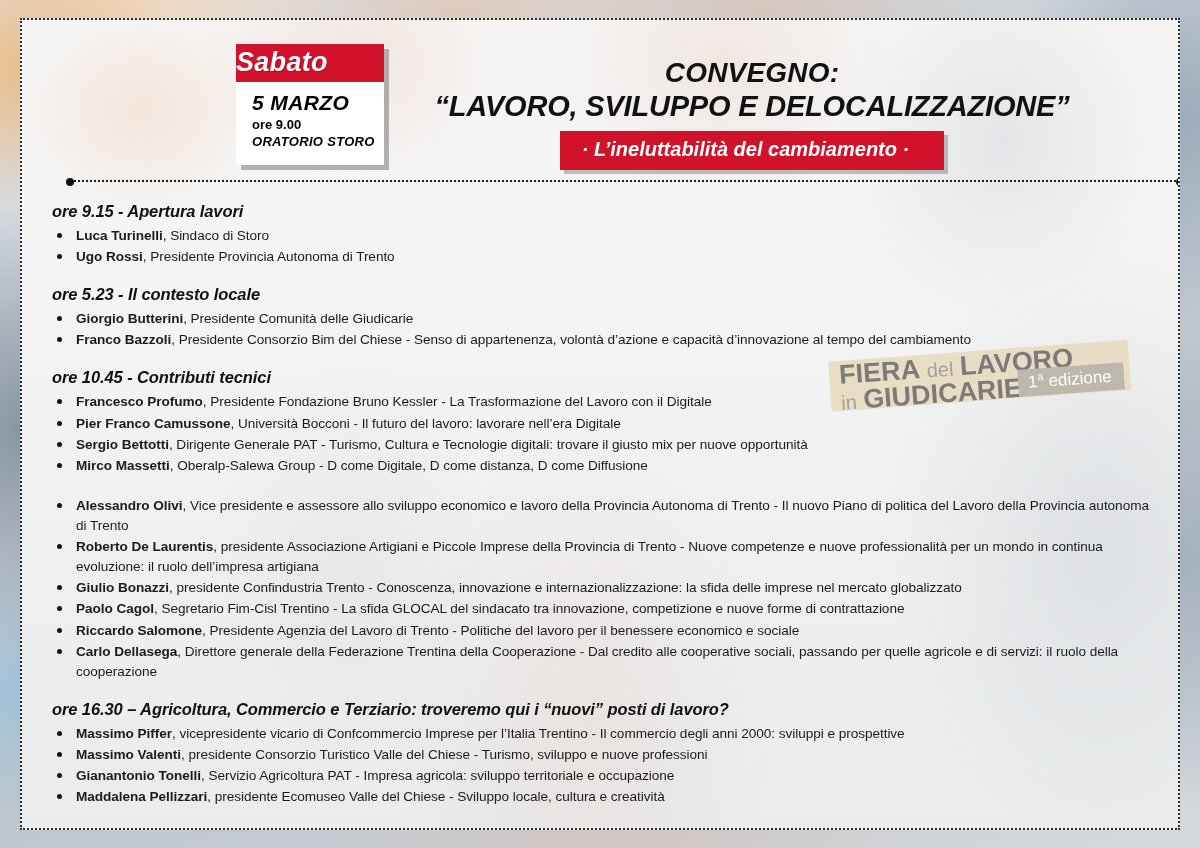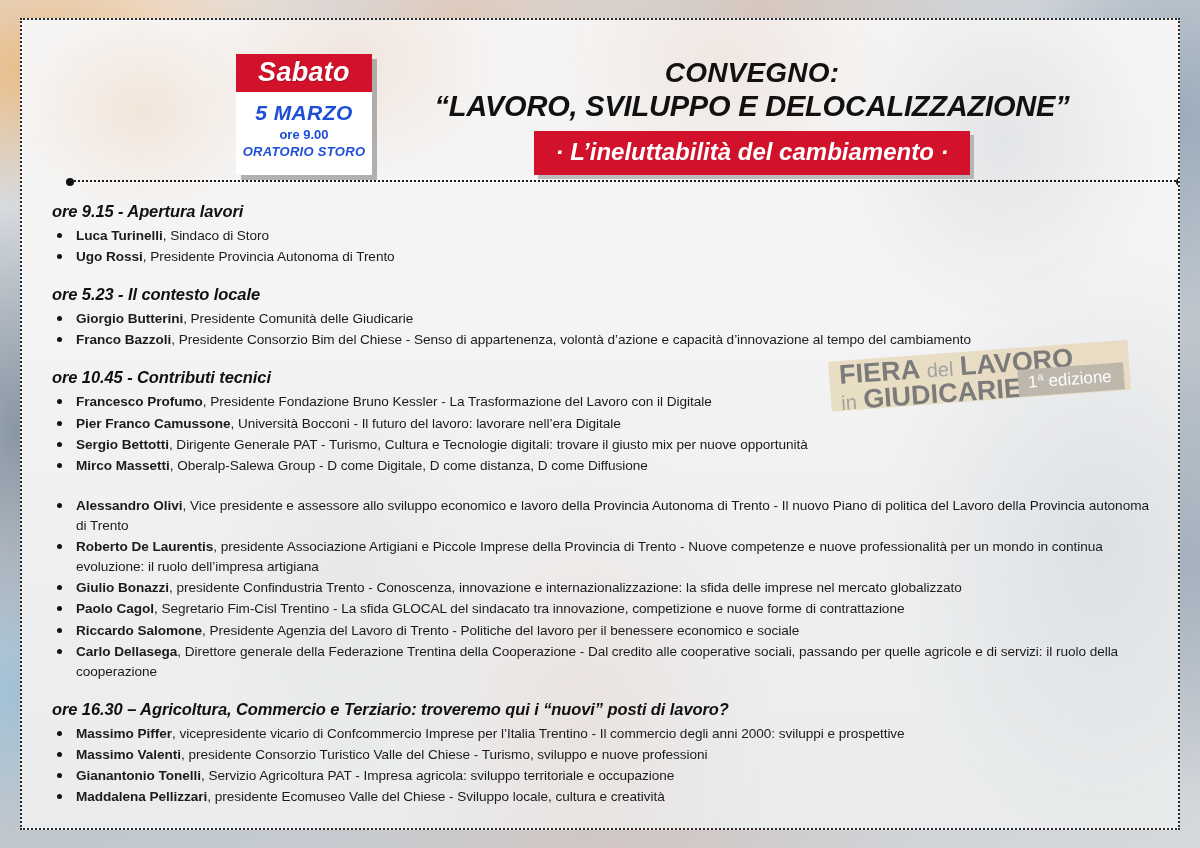--- a/index.html
+++ b/index.html
@@ -82,41 +82,40 @@
     left: 0;
     top: 0;
     width: 1160px;
     height: 156px;
   }
 
   
   #date-card {
     position: absolute;
     left: 214px;
-    top: 34px;
-    width: 136px;
+    top: 24px;
+    width: 148px;
     box-shadow: 5px 5px 0 rgba(120,120,122,0.55);
     background: #ffffff;
-    text-align: center;
     font-family: "Liberation Sans", sans-serif;
   }
   #date-card-head {
     background: #d2112b;
     color: #ffffff;
     font-style: italic;
     font-weight: bold;
     font-size: 27px;
     letter-spacing: 0.3px;
     padding: 4px 0 6px 0;
     line-height: 1.05;
     text-shadow: 1px 1px 0 rgba(0,0,0,0.18);
   }
   #date-card-body {
-    padding: 9px 0 16px 0;
-    color: #1d4ed8;
+    padding: 9px 0 16px 16px;
+    color: #000000;
   }
   .date-day {
     font-size: 21px;
     font-weight: bold;
     font-style: italic;
     letter-spacing: 0.4px;
     line-height: 1.15;
   }
   .date-hour {
     font-size: 13px;
@@ -154,24 +153,24 @@
     color: #111;
     letter-spacing: -0.2px;
     line-height: 1.18;
     white-space: nowrap;
   }
   #subtitle-banner {
     display: inline-block;
     margin-top: 8px;
     background: #d2112b;
     color: #ffffff;
-    font-size: 24px;
-    font-weight: bold;
-    font-style: italic;
-    padding: 7px 22px 9px 22px;
+    font-size: 20px;
+    font-weight: bold;
+    font-style: italic;
+    padding: 7px 35px 9px 22px;
     box-shadow: 4px 4px 0 rgba(120,120,122,0.45);
     white-space: nowrap;
   }
 
   
   #program {
     position: absolute;
     left: 30px;
     top: 182px;
     width: 1100px;

